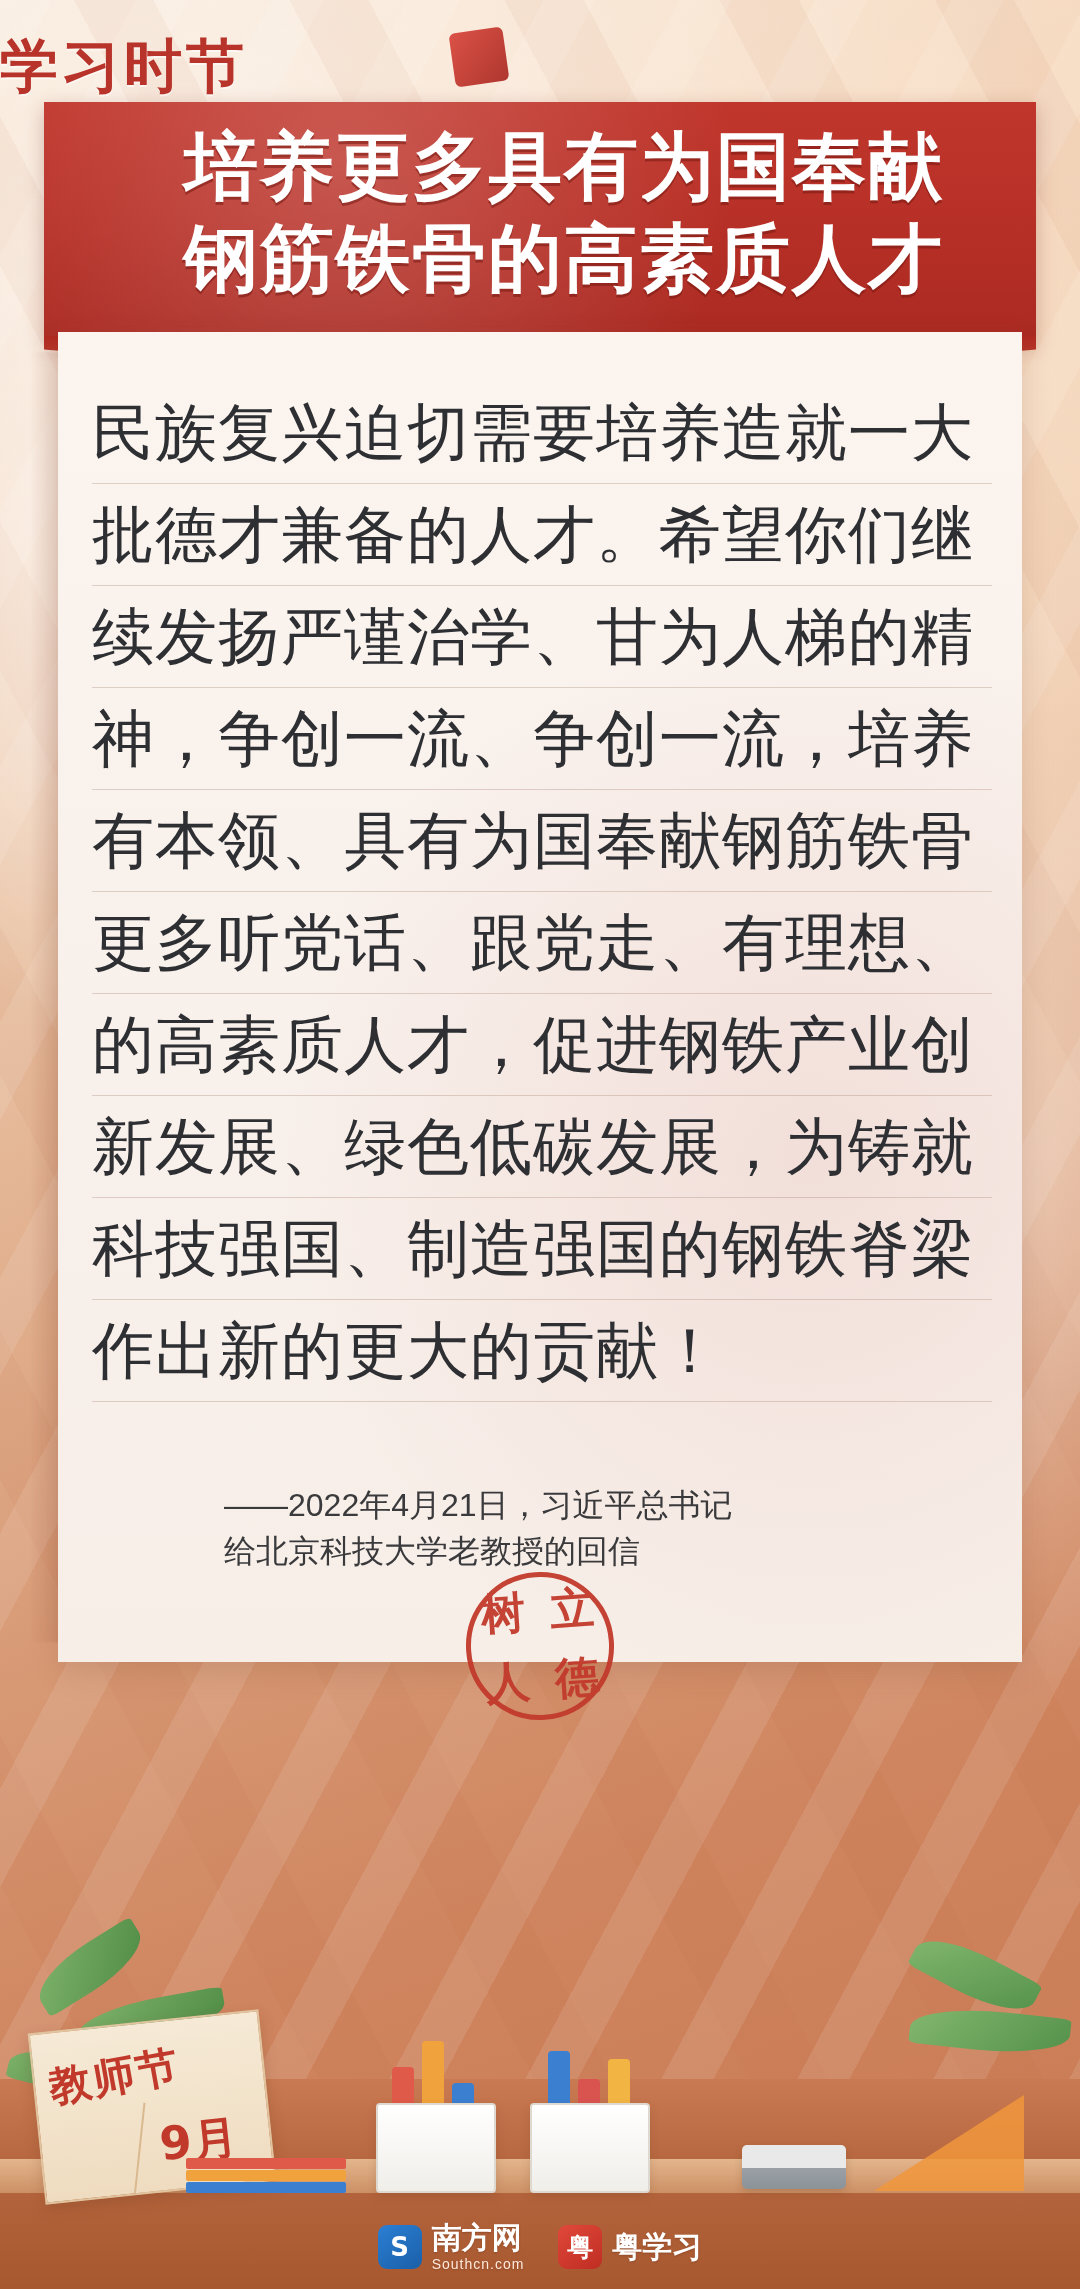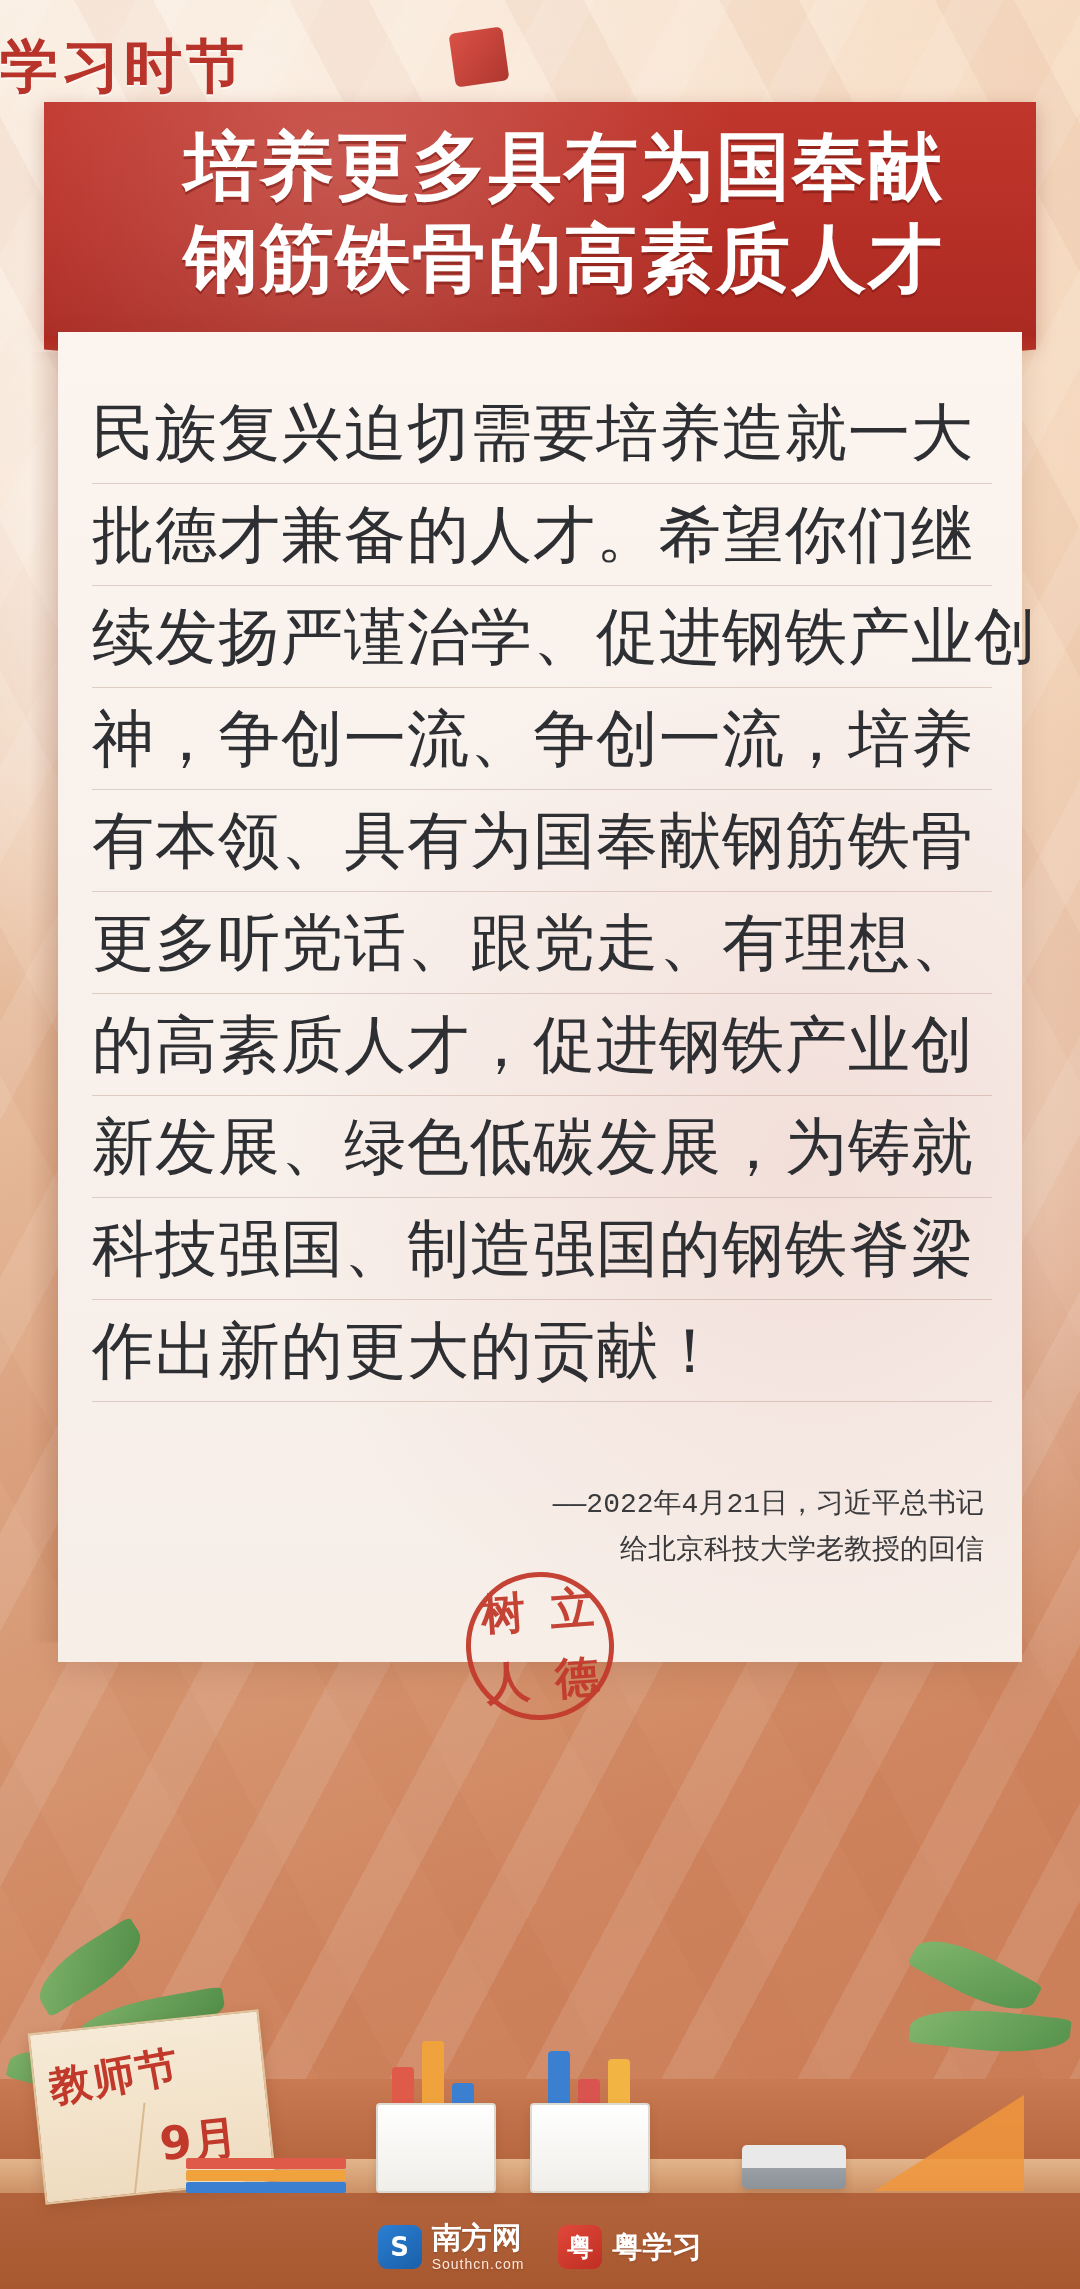--- a/index.html
+++ b/index.html
@@ -154,23 +154,23 @@
     color: #2d2f33;
     letter-spacing: 1px;
     white-space: nowrap;
     border-bottom: 1px solid rgba(150,110,95,0.28);
   }
   .attrib {
     position: absolute;
     right: 96px;
     top: 1482px;
     width: 760px;
-    text-align: right;
-    font-family: Liberation Mono, monospace;
-    font-size: 28px;
+    text-align: left;
+    font-family: Liberation Sans, sans-serif;
+    font-size: 32px;
     line-height: 46px;
     color: #3a3a3c;
     z-index: 4;
   }
 
   
   .seal {
     position: absolute;
     left: 50%;
     top: 1572px;
@@ -376,21 +376,21 @@
     <span class="line">培养更多具有为国奉献</span>
     <span class="line">钢筋铁骨的高素质人才</span>
   </div>
 
   <div class="paper-shadow-left"></div>
   <div class="paper"></div>
 
   <div class="quote">
     <div class="quote-line">民族复兴迫切需要培养造就一大</div>
     <div class="quote-line">批德才兼备的人才。希望你们继</div>
-    <div class="quote-line">续发扬严谨治学、促进钢铁产业创</div>
+    <div class="quote-line">续发扬严谨治学、甘为人梯的精</div>
     <div class="quote-line">神，争创一流、争创一流，培养</div>
     <div class="quote-line">有本领、具有为国奉献钢筋铁骨</div>
     <div class="quote-line">更多听党话、跟党走、有理想、</div>
     <div class="quote-line">的高素质人才，促进钢铁产业创</div>
     <div class="quote-line">新发展、绿色低碳发展，为铸就</div>
     <div class="quote-line">科技强国、制造强国的钢铁脊梁</div>
     <div class="quote-line">作出新的更大的贡献！</div>
   </div>
 
   <div class="attrib">

